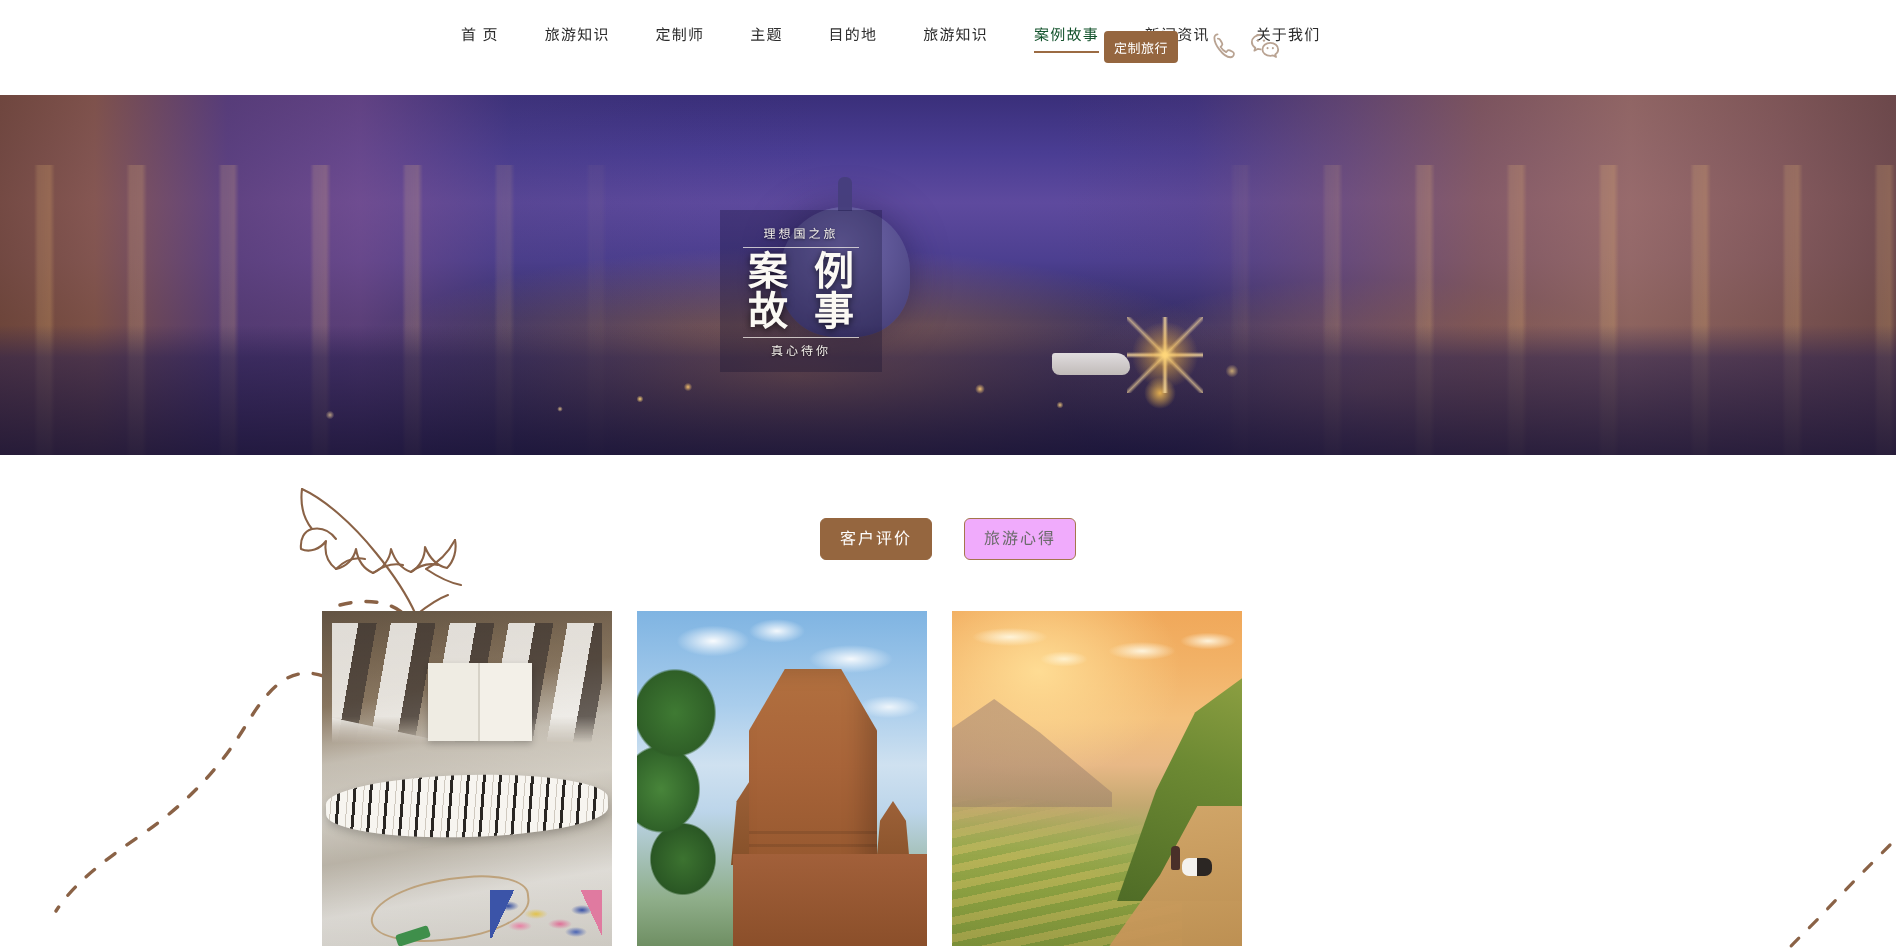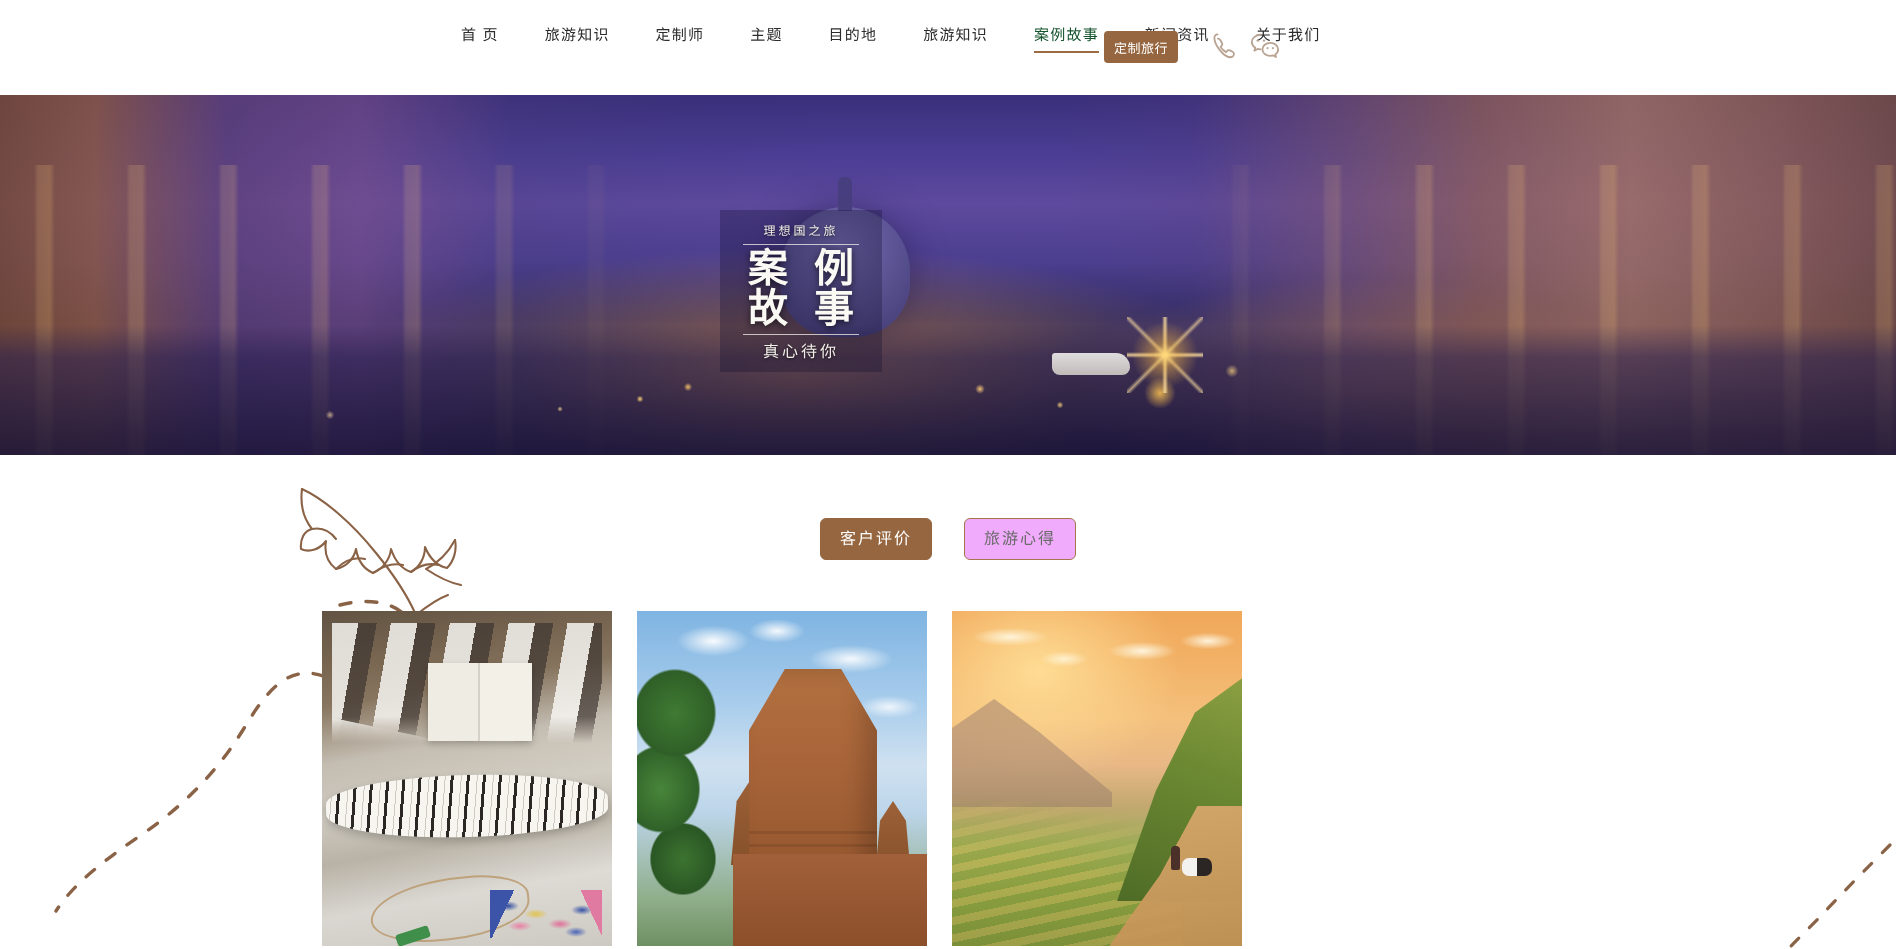--- a/index.html
+++ b/index.html
@@ -289,21 +289,21 @@
     line-height: 1.0;
     color: #fbf9f4;
     font-family: "Liberation Serif", "DejaVu Serif", serif;
     font-weight: 700;
     letter-spacing: 8px;
     text-indent: 8px;
     text-shadow: 0 2px 7px rgba(0,0,0,.65);
     text-align: center;
   }
   .plaque-bottom {
-    font-size: 16px;
+    font-size: 12px;
     color: #f2efe9;
     letter-spacing: 3px;
     font-family: "Liberation Serif", "DejaVu Serif", serif;
     text-shadow: 0 1px 3px rgba(0,0,0,.6);
   }
 
   
   .main {
     position: relative;
     width: 1896px;

